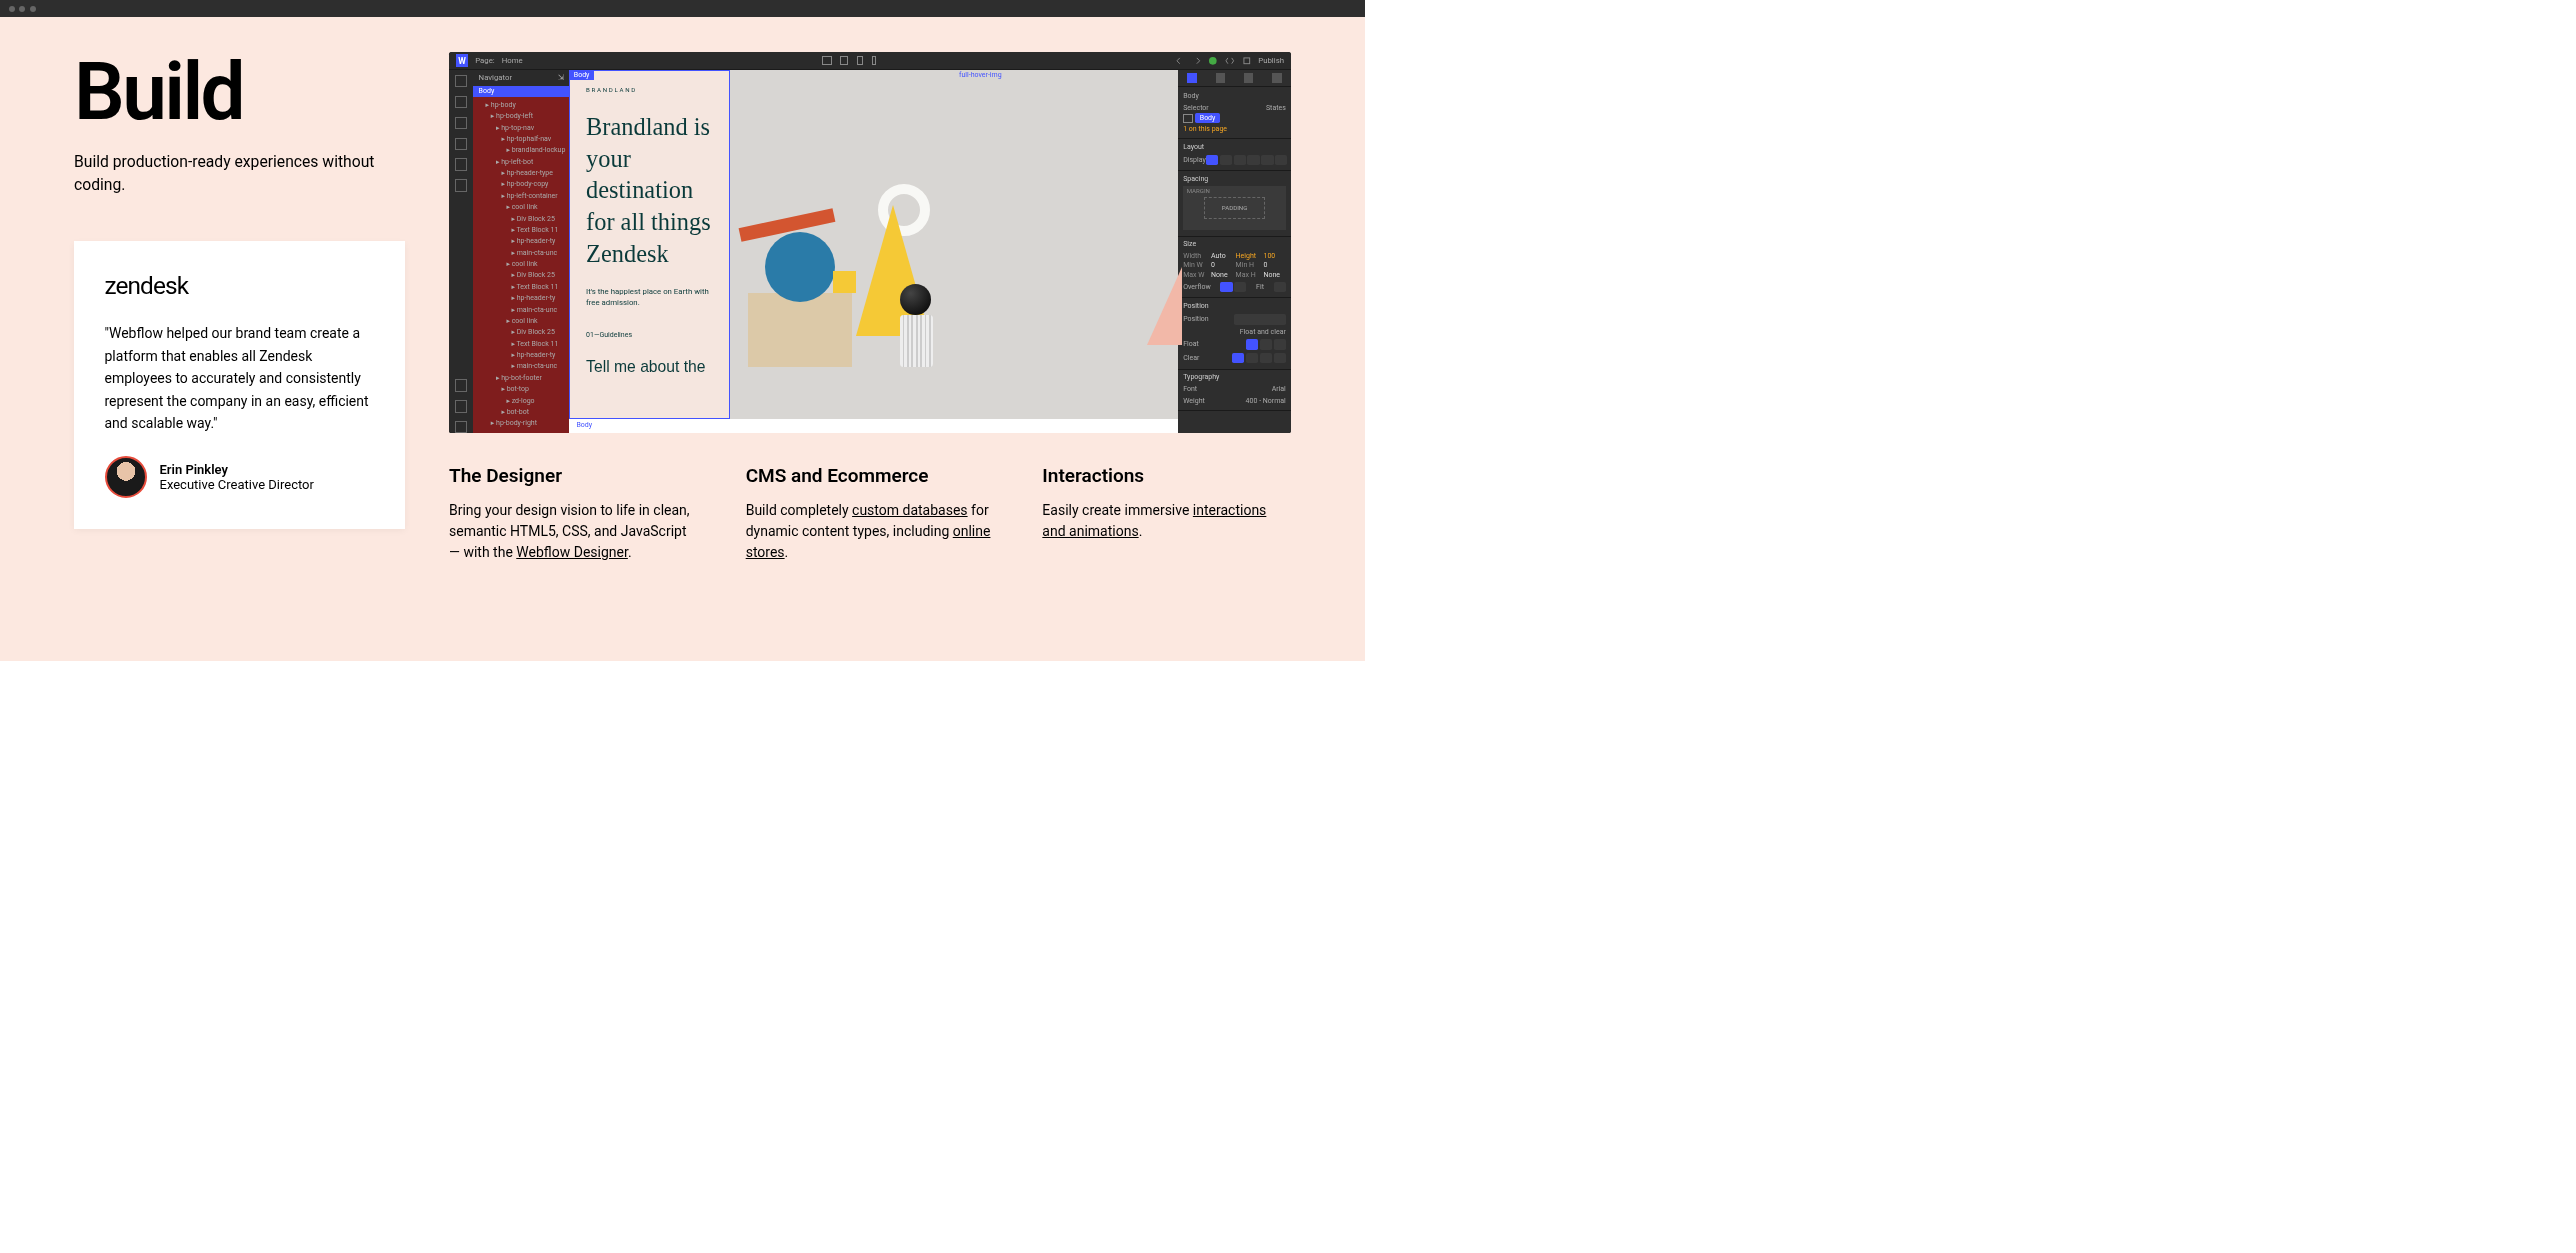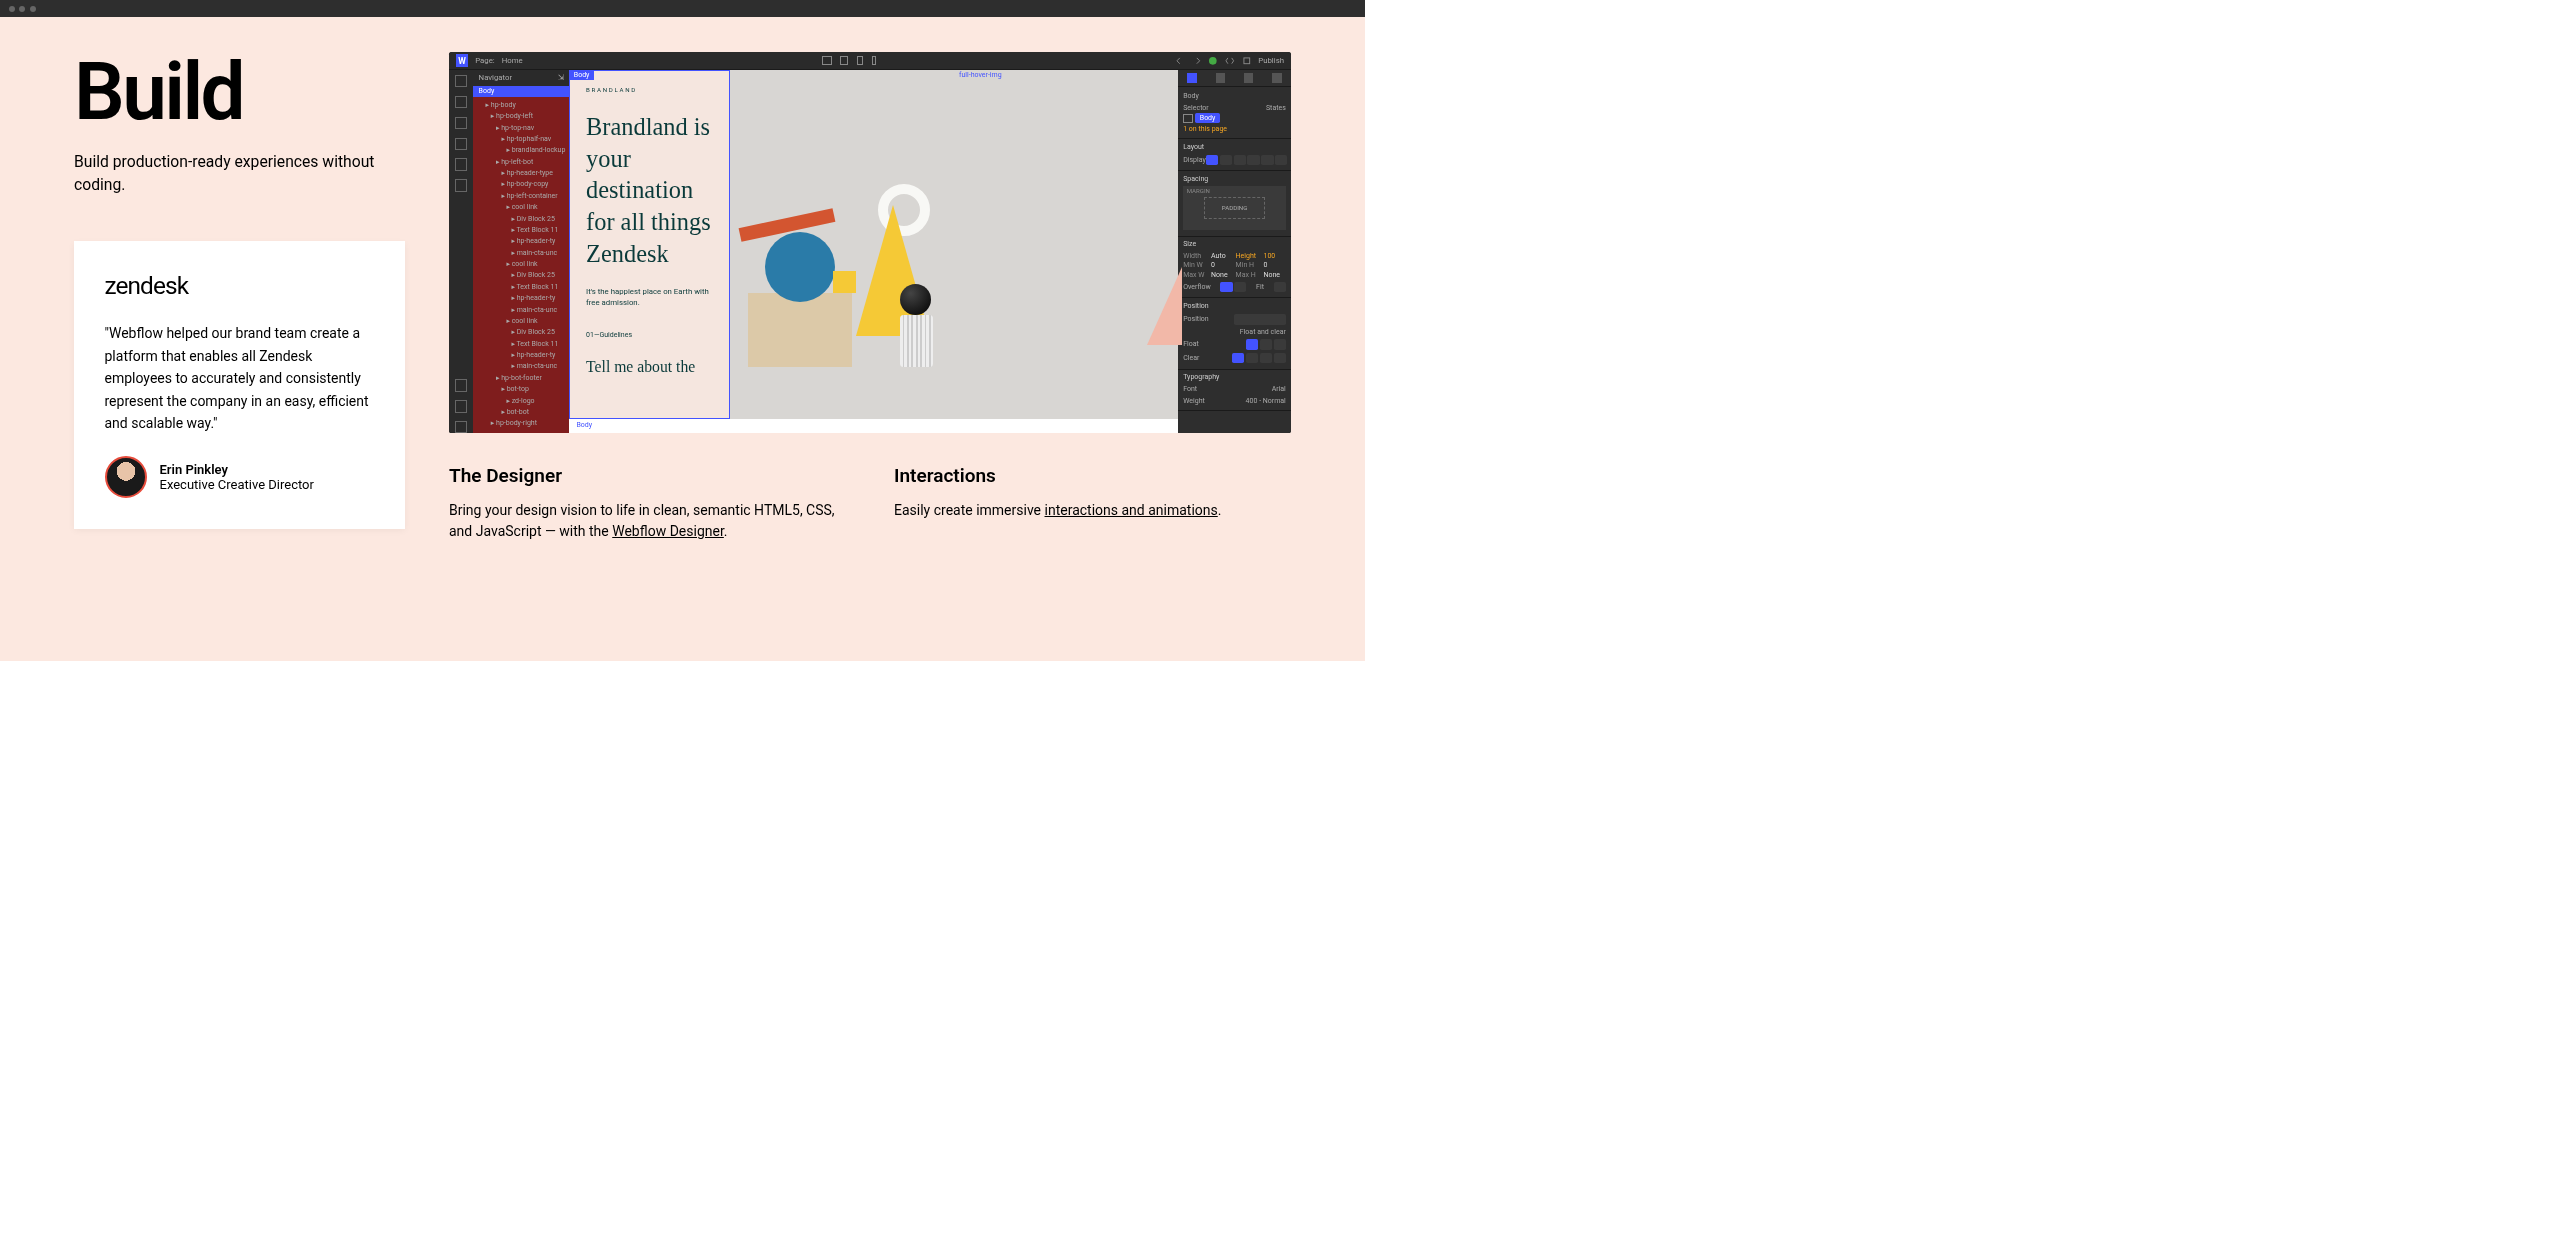--- a/index.html
+++ b/index.html
@@ -39,21 +39,21 @@
 .ds-nav-item.d4{padding-left:33px}
 .ds-nav-item.d5{padding-left:38px}
 .ds-canvas{flex:1;background:#d8d6d3;display:flex;position:relative}
 .ds-canvas-tag{position:absolute;top:0;left:0;background:#4353ff;color:#fff;padding:0.9px 4.4px;font-size:7px;z-index:2}
 .ds-canvas-tag2{position:absolute;top:0;right:172px;color:#4353ff;padding:0.9px 4.4px;font-size:7px;z-index:2}
 .ds-canvas-left{width:161px;background:#f5e6df;padding:15.7px 15.7px;border:0.9px solid #4353ff}
 .brandland-label{font-size:6.1px;letter-spacing:1.7px;color:#0a3a3a;margin-bottom:17.4px}
 .brandland-hero{font-family:Georgia,serif;font-size:24.4px;line-height:1.3;color:#0a3a3a;margin-bottom:17.4px}
 .brandland-sub{font-size:7.8px;color:#0a3a3a;line-height:1.4;margin-bottom:22px}
 .brandland-guide{font-size:7px;color:#0a3a3a;margin-bottom:19px}
-.brandland-tell{font-family:Liberation Serif, serif;font-size:15.7px;color:#0a3a3a}
+.brandland-tell{font-family:Liberation Sans, sans-serif;font-size:15.7px;color:#0a3a3a}
 .ds-canvas-right{flex:1;background:#d8d6d3;position:relative}
 .shape{position:absolute}
 .shape.circle-blue{width:70px;height:70px;background:#2a7ba8;border-radius:50%;bottom:117px;left:35px}
 .shape.triangle-yellow{width:0;height:0;border-left:37px solid transparent;border-right:37px solid transparent;border-bottom:131px solid #f5c936;bottom:83px;left:126px}
 .shape.bar-orange{width:96px;height:14px;background:#d35530;bottom:187px;left:8.7px;transform:rotate(-12deg)}
 .shape.sphere-black{width:31px;height:31px;background:radial-gradient(circle at 35% 30%,#444,#000);border-radius:50%;bottom:104px;left:170px}
 .shape.cube-tan{width:104px;height:74px;background:#dcc9a8;bottom:52px;left:17.4px}
 .shape.cube-yellow{width:22.6px;height:22.6px;background:#f5c936;bottom:126px;left:103px}
 .shape.cylinder{width:33px;height:52px;background:repeating-linear-gradient(90deg,#eee,#eee 2.6px,#ccc 2.6px,#ccc 4.4px);border-radius:3.5px;bottom:52px;left:170px}
 .shape.ring-white{width:52px;height:52px;border:10.4px solid #f8f8f5;border-radius:50%;bottom:183px;left:148px}
@@ -334,19 +334,23 @@
         </div>
       </div>
     </div>
 
     <div class="features">
       <div class="feature">
         <h3>The Designer</h3>
         <p><span>Bring your design vision to life in clean, semantic HTML5, CSS, and JavaScript — with the </span><span class="ul">Webflow Designer</span><span>.</span></p>
       </div>
       <div class="feature">
+        <h3>CMS and Ecommerce</h3>
+        <p><span>Build completely </span><span class="ul">custom databases</span><span> for dynamic content types, including </span><span class="ul">online stores</span><span>.</span></p>
+      </div>
+      <div class="feature">
         <h3>Interactions</h3>
         <p><span>Easily create immersive </span><span class="ul">interactions and animations</span><span>.</span></p>
       </div>
     </div>
   </div>
 </div>
 
 
 </body></html>

